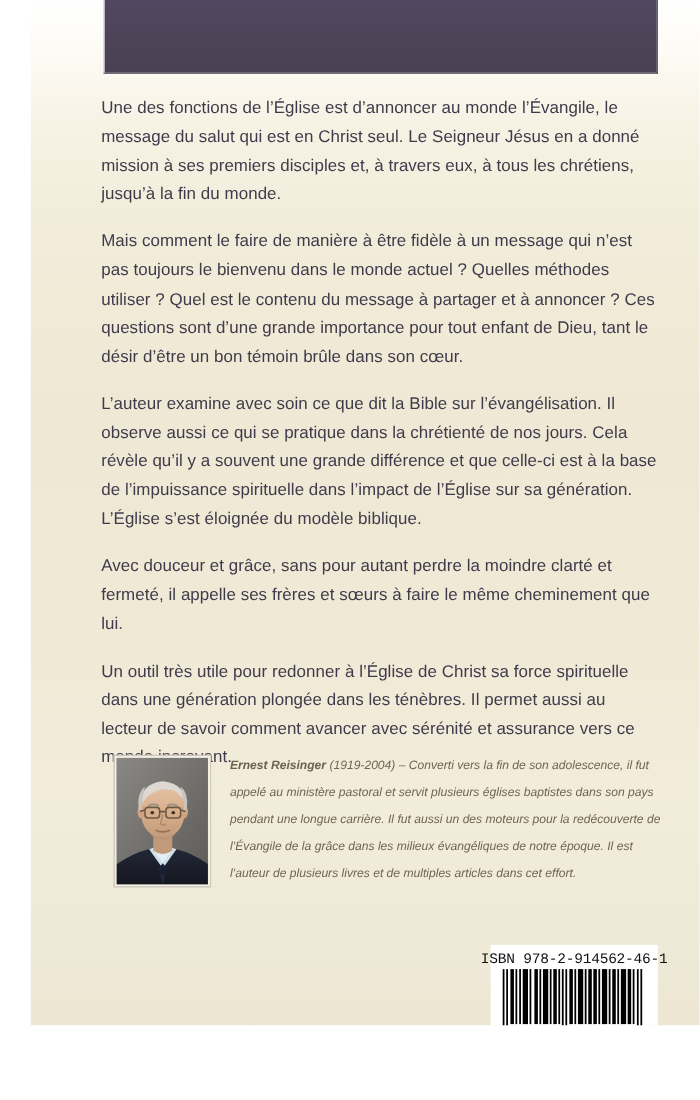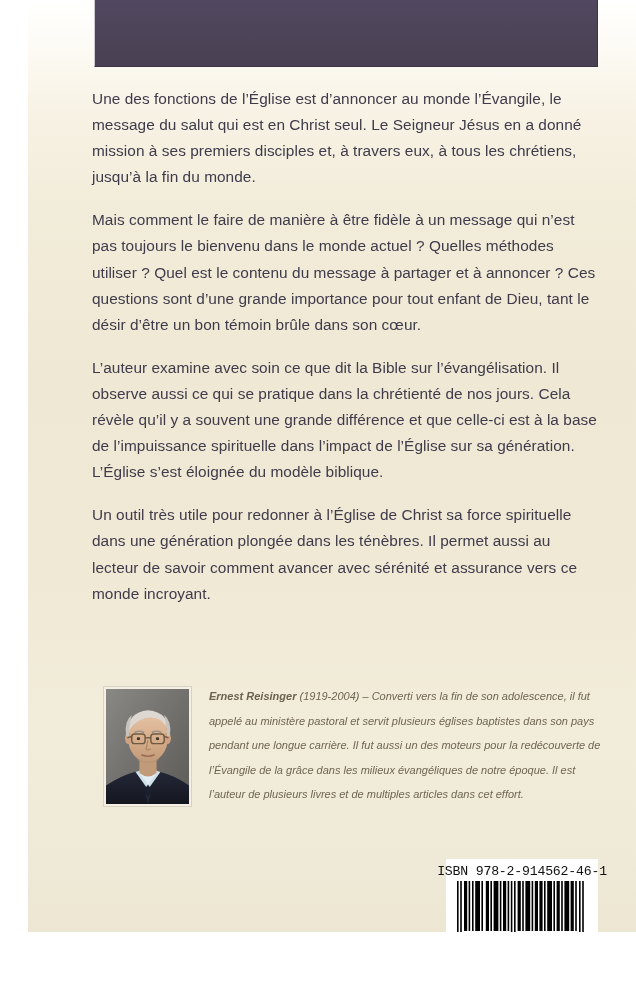--- a/index.html
+++ b/index.html
@@ -163,20 +163,21 @@
 <body>
 
 <div id="cover">
 
   <div id="banner"></div>
 
   <div id="blurb">
     <p>Une des fonctions de l’Église est d’annoncer au monde l’Évangile, le message du salut qui est en Christ seul. Le Seigneur Jésus en a donné mission à ses premiers disciples et, à travers eux, à tous les chrétiens, jusqu’à la fin du monde.</p>
     <p>Mais comment le faire de manière à être fidèle à un message qui n’est pas toujours le bienvenu dans le monde actuel ? Quelles méthodes utiliser ? Quel est le contenu du message à partager et à annoncer ? Ces questions sont d’une grande importance pour tout enfant de Dieu, tant le désir d’être un bon témoin brûle dans son cœur.</p>
     <p>L’auteur examine avec soin ce que dit la Bible sur l’évangélisation. Il observe aussi ce qui se pratique dans la chrétienté de nos jours. Cela révèle qu’il y a souvent une grande différence et que celle-ci est à la base de l’impuissance spirituelle dans l’impact de l’Église sur sa génération. L’Église s’est éloignée du modèle biblique.</p>
+    <p>Avec douceur et grâce, sans pour autant perdre la moindre clarté et fermeté, il appelle ses frères et sœurs à faire le même cheminement que lui.</p>
     <p>Un outil très utile pour redonner à l’Église de Christ sa force spirituelle dans une génération plongée dans les ténèbres. Il permet aussi au lecteur de savoir comment avancer avec sérénité et assurance vers ce monde incroyant.</p>
   </div>
 
   <div id="bio">
     <div id="bio-photo">
       <svg viewBox="0 0 87 119" preserveAspectRatio="none">
         <defs>
           <linearGradient id="bg" x1="0" y1="0" x2="1" y2="1">
             <stop offset="0%" stop-color="#8a8884"></stop>
             <stop offset="55%" stop-color="#706e6a"></stop>

